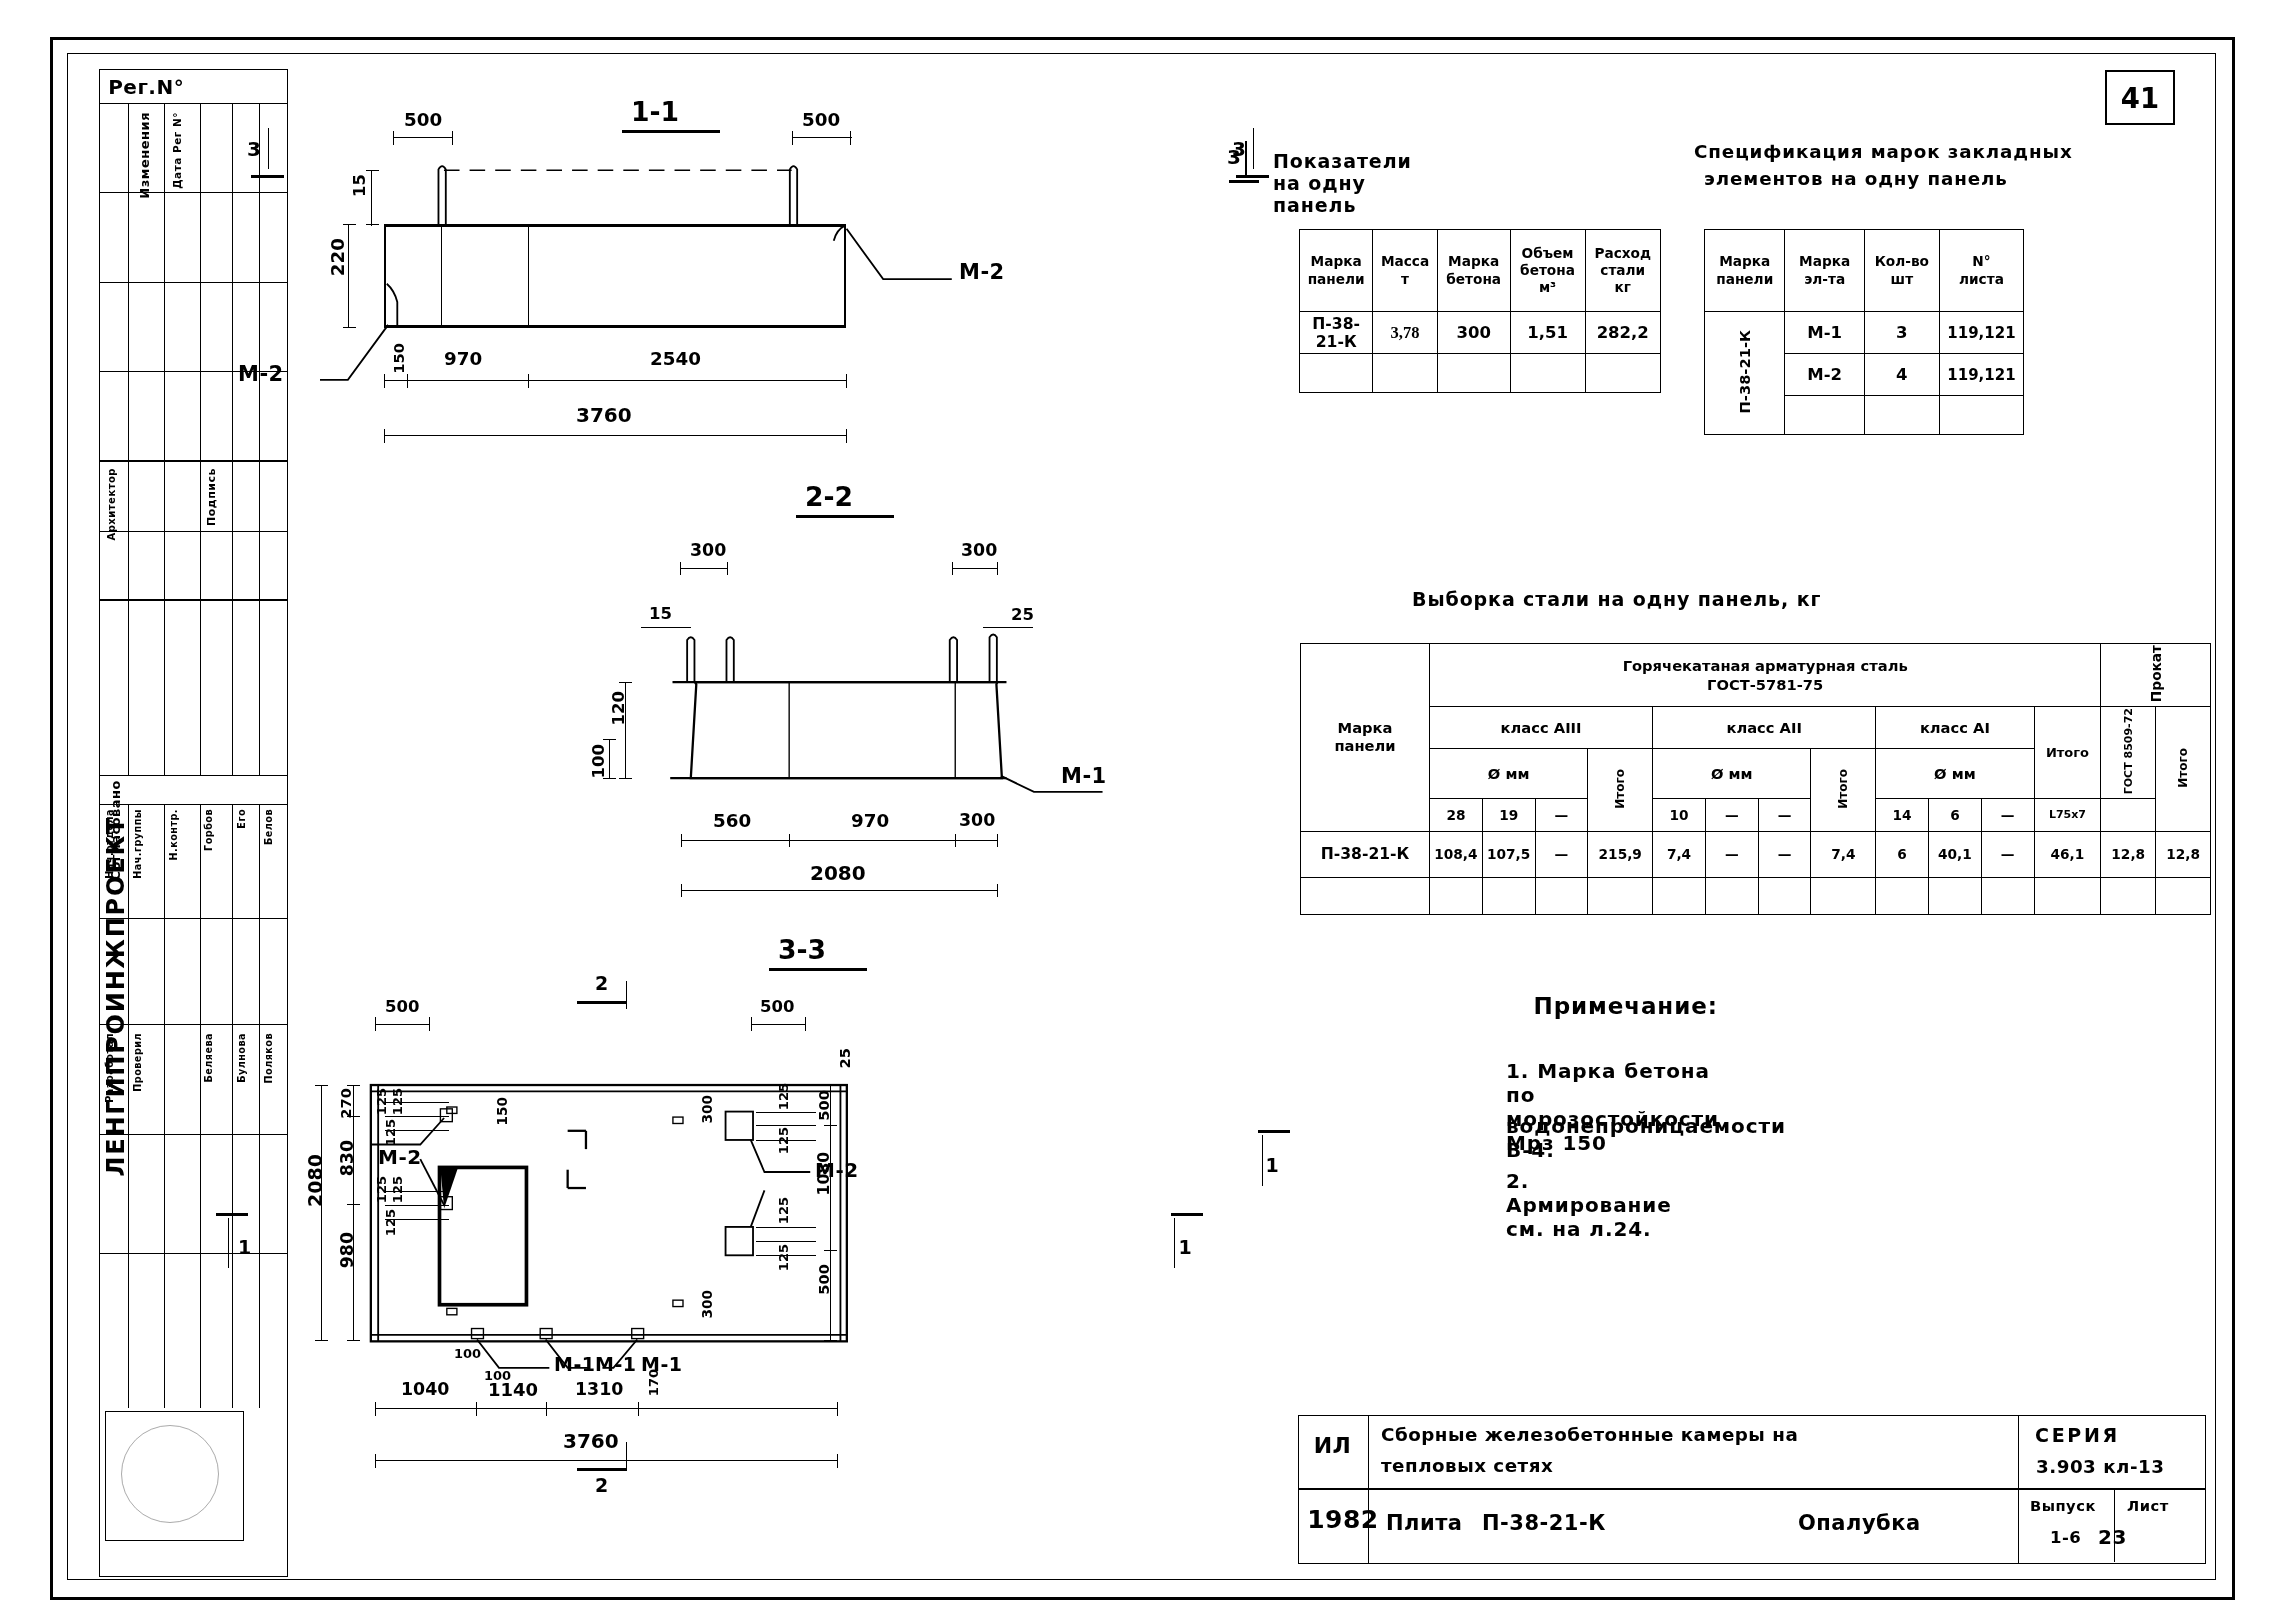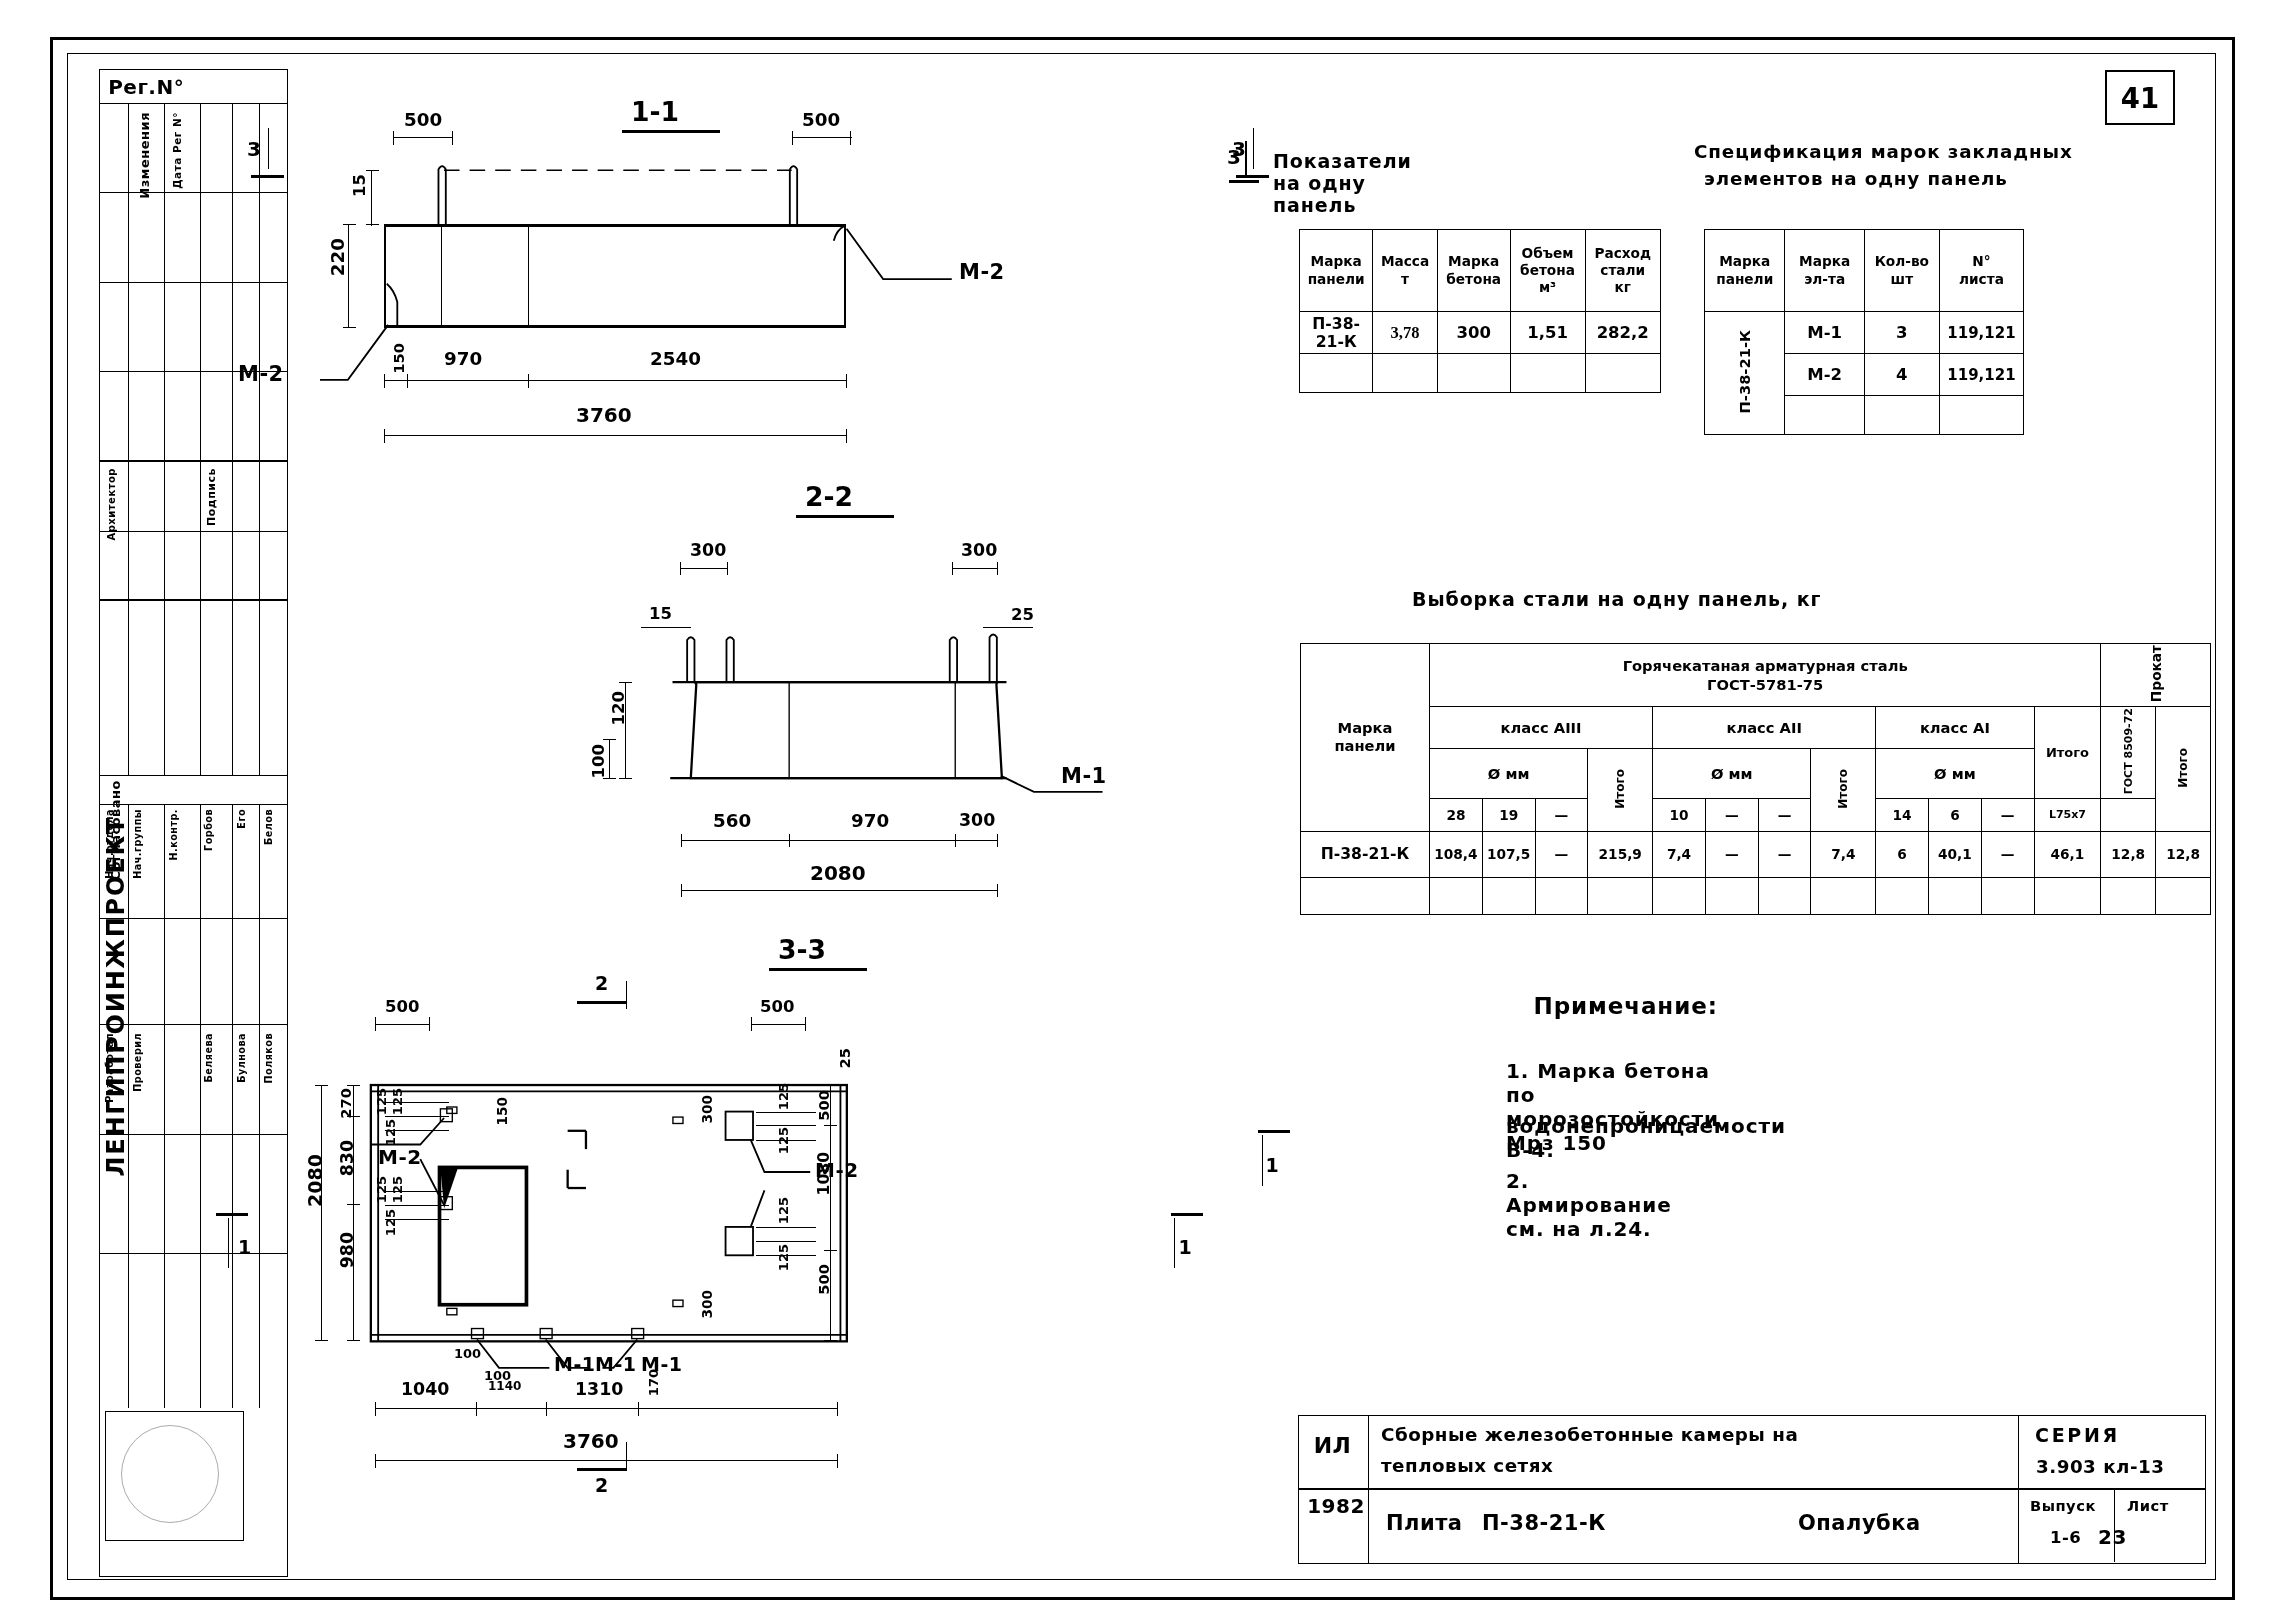--- a/index.html
+++ b/index.html
@@ -412,21 +412,21 @@
 
     <span class="dim" style="left:161px;top:412px;font-size:13px;">100</span>
     <span class="dim" style="left:191px;top:434px;font-size:13px;">100</span>
     <div class="ln h" style="left:82px;top:474px;width:462px;"></div>
     <div class="ln v" style="left:82px;top:468px;height:13.7px;"></div>
     <div class="ln v" style="left:183px;top:468px;height:13.7px;"></div>
     <div class="ln v" style="left:253px;top:468px;height:13.7px;"></div>
     <div class="ln v" style="left:345px;top:468px;height:13.7px;"></div>
     <div class="ln v" style="left:544px;top:468px;height:13.7px;"></div>
     <span class="dim" style="left:108px;top:445px;font-size:17.4px;">1040</span>
-    <span class="dim" style="left:195px;top:445px;font-size:12px;">1140</span>
+    <span class="dim" style="left:195px;top:445px;font-size:18px;">1140</span>
     <span class="dim" style="left:282px;top:445px;font-size:17.4px;">1310</span>
     <span class="dimv" style="left:353px;top:435px;font-size:13px;">170</span>
 
     <div class="ln h" style="left:82px;top:526px;width:462px;"></div>
     <div class="ln v" style="left:82px;top:520px;height:13.7px;"></div>
     <div class="ln v" style="left:544px;top:520px;height:13.7px;"></div>
     <span class="dim" style="left:270px;top:495px;font-size:20px;">3760</span>
   </div>
 
   <div style="position:absolute;left:1227px;top:137px;">
@@ -638,21 +638,21 @@
   <div class="tblock" style="left:1298px;top:1415px;width:906px;height:147px;">
 
     <div class="ln v" style="left:69px;top:0;height:100%;"></div>
 
     <div class="ln h" style="left:0;top:72px;width:100%;height:1.8px;"></div>
 
     <div class="ln v" style="left:719px;top:0;height:100%;"></div>
     <div class="ln v" style="left:815px;top:72px;height:74px;"></div>
 
     <span class="txt" style="left:14.7px;top:16.5px;font-size:22px;">ИЛ</span>
-    <span class="txt" style="left:8.2px;top:78px;font-size:20px;">1982</span>
+    <span class="txt" style="left:8.2px;top:89px;font-size:25px;">1982</span>
 
     <span class="txt" style="left:82px;top:8.2px;font-size:18.3px;">Сборные железобетонные камеры на</span>
     <span class="txt" style="left:82px;top:39px;font-size:18.3px;">тепловых сетях</span>
 
     <span class="txt" style="left:87px;top:95px;font-size:21px;">Плита</span>
     <span class="txt" style="left:183px;top:95px;font-size:21px;">П-38-21-К</span>
     <span class="txt" style="left:499px;top:95px;font-size:21px;">Опалубка</span>
 
     <span class="txt" style="left:736px;top:8.2px;font-size:19px;letter-spacing:2.7px;">СЕРИЯ</span>
     <span class="txt" style="left:737px;top:40px;font-size:18.3px;">3.903 кл-13</span>

